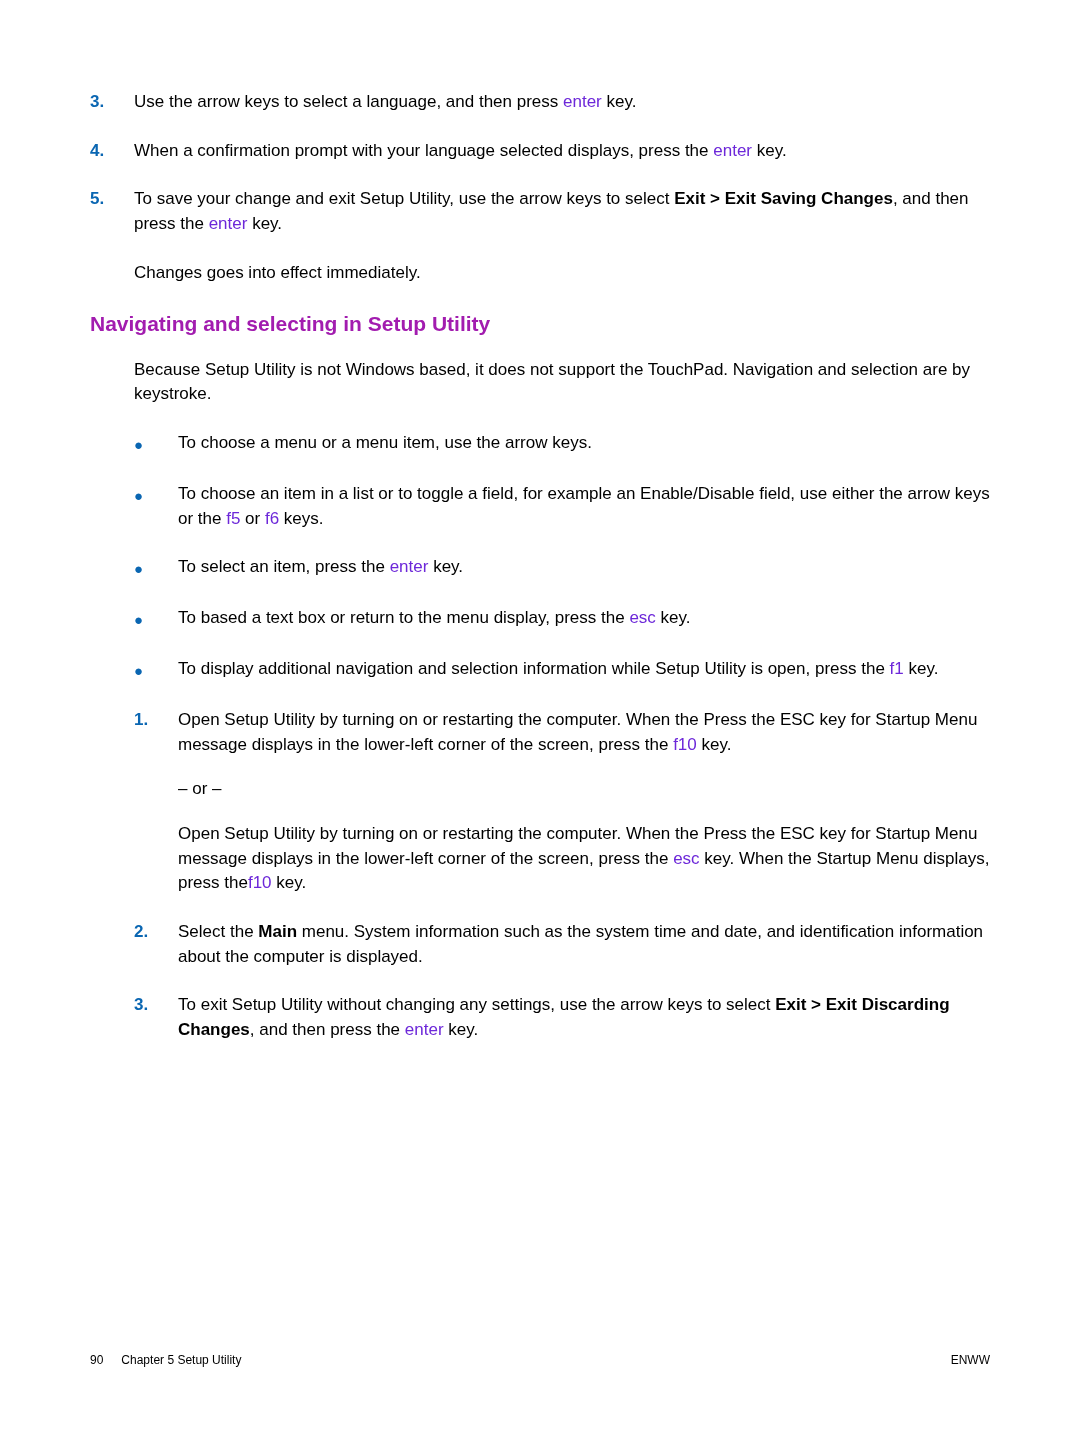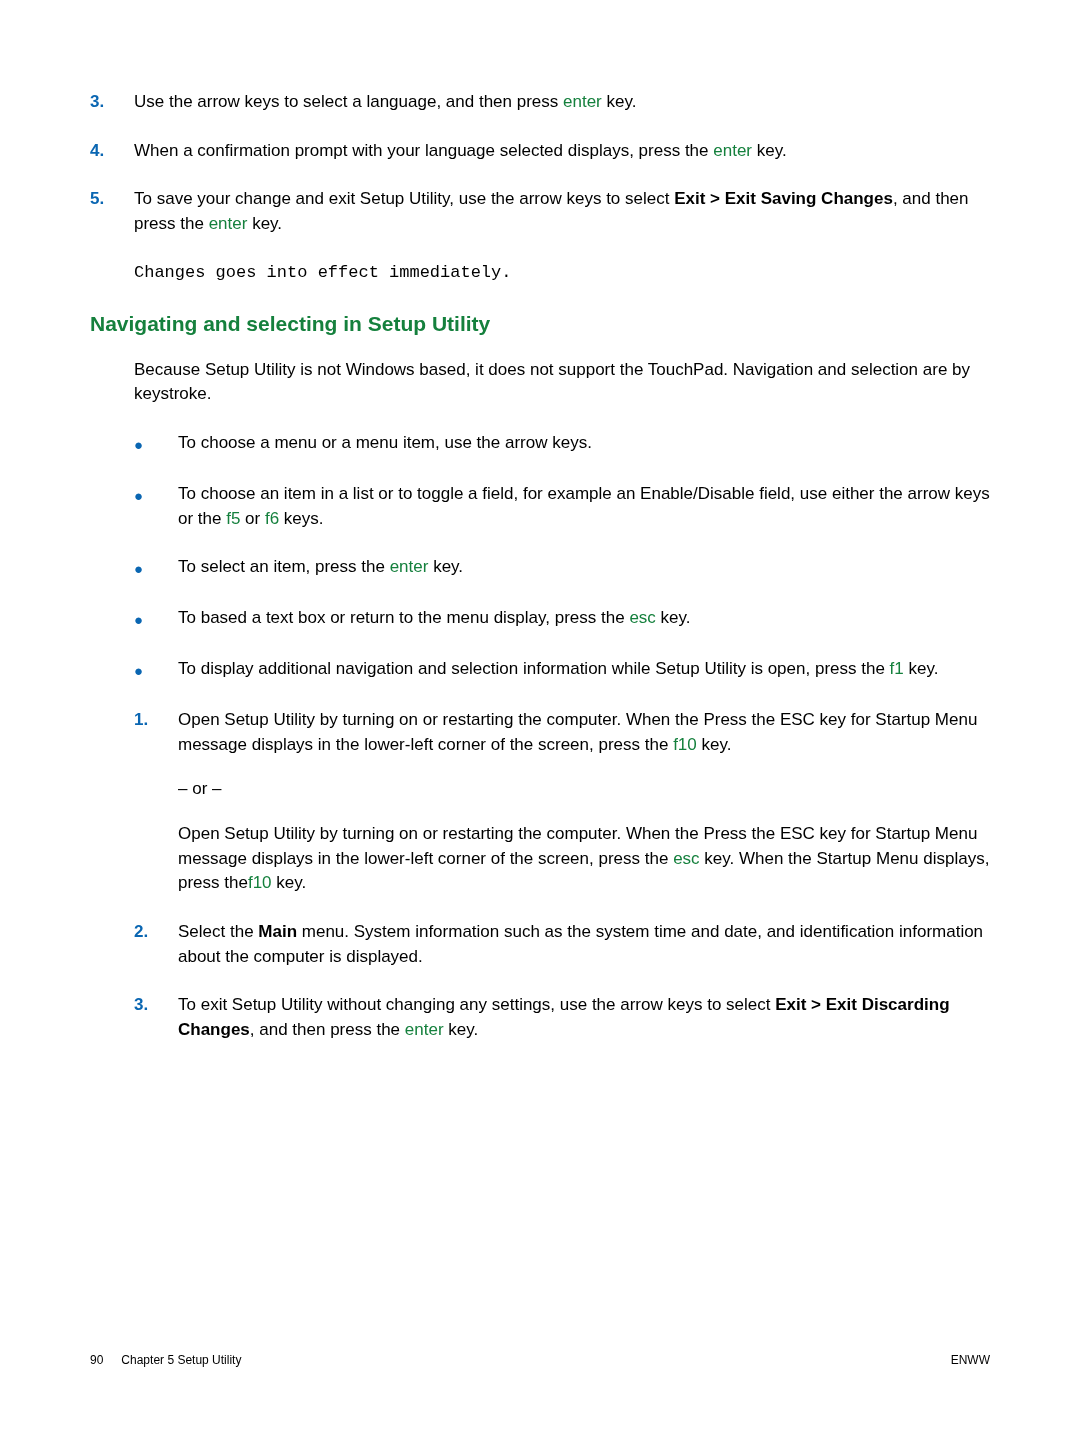--- a/index.html
+++ b/index.html
@@ -10,26 +10,26 @@
   ol.numbered { list-style: none; padding: 0; margin: 0; }
   ol.numbered > li { display: flex; margin-bottom: 24px; }
   ol.numbered > li > .num { width: 44px; flex: 0 0 44px; color: #0a66b2; font-weight: bold; }
   ol.numbered > li > .body { flex: 1; }
 
   ul.bulleted { list-style: none; padding: 0; margin: 0; }
   ul.bulleted > li { display: flex; margin-bottom: 24px; }
   ul.bulleted > li > .dot { width: 44px; flex: 0 0 44px; color: #0a66b2; font-size: 15px; line-height: 1.8; }
   ul.bulleted > li > .body { flex: 1; }
 
-  .indent-block { padding-left: 44px; font-family: Liberation Mono, monospace; }
+  .indent-block { padding-left: 44px; }
   .para { margin-bottom: 24px; }
-  .key { color: #15803d; }
+  .key { color: #6d28d9; }
   .bold { font-weight: bold; }
 
-  h2.section-hd { color: #15803d; font-size: 21px; font-weight: bold; margin: 10px 0 18px 0; }
+  h2.section-hd { color: #a21caf; font-size: 21px; font-weight: bold; margin: 10px 0 18px 0; }
 
   .first-list { padding-left: 72px; }
   .section-body-wrap { padding-left: 44px; }
 
   .footer { position: absolute; left: 90px; right: 90px; bottom: 70px; display: flex; justify-content: space-between; font-size: 12px; }
   .footer .left { display: flex; gap: 18px; }
 </style>
 </head>
 <body>
 

